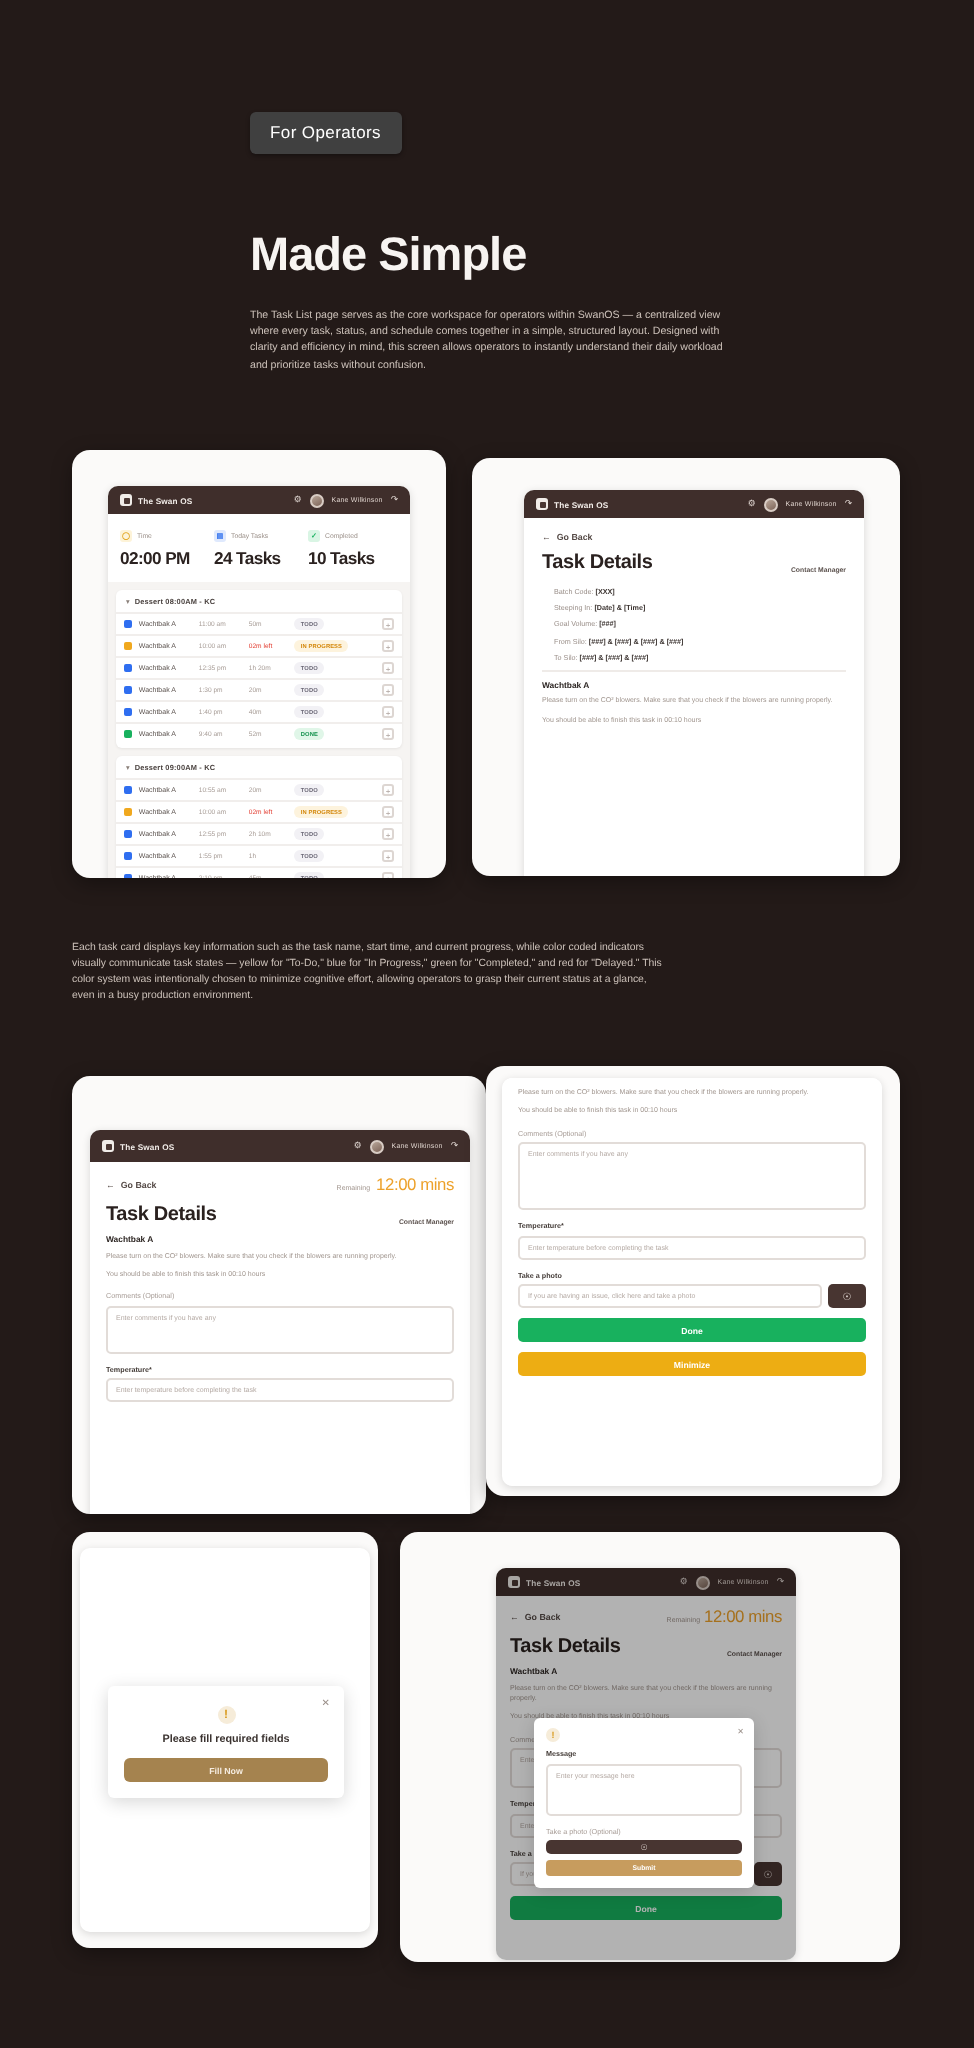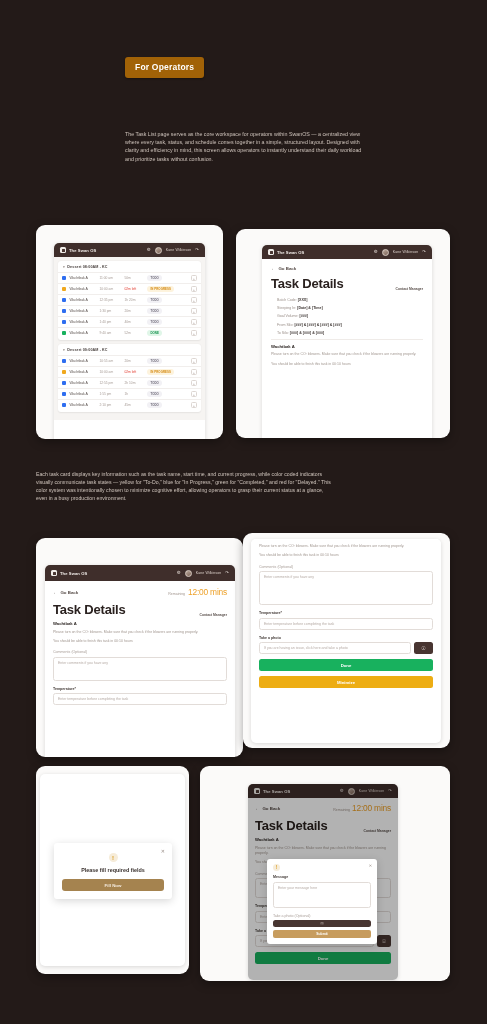--- a/index.html
+++ b/index.html
@@ -9,24 +9,24 @@
     font-family:"Liberation Sans", sans-serif;
     color:#fff;
     overflow:hidden;
   }
   .page { position:relative; width:487px; height:1024px; }
 
   
   .hero { padding:56px 0 0 125px; }
   .badge {
     display:inline-block;
-    background:#a16207;
+    background:#404040;
     color:#fff;
     font-size:8.5px;
-    font-weight:bold;
+    font-weight:normal;
     letter-spacing:.2px;
     padding:5px 10px 6px;
     border-radius:3px;
     box-shadow:0 1px 2px rgba(0,0,0,.35);
   }
   .hero h1 {
     margin-top:13px;
     font-size:23.5px;
     line-height:25px;
     font-weight:bold;
@@ -123,21 +123,21 @@
     margin-left:auto; width:6px;height:6px;
     border:.5px solid #ddd6d2; border-radius:1.5px;
     color:#b0a5a0; font-size:4px;
     display:flex;align-items:center;justify-content:center;
   }
 
   
   .pad { padding:7px 9px; background:#fff; }
   .goback { display:flex; align-items:center; gap:3px; font-size:4.4px; color:#544945; font-weight:bold; }
   .td-head { display:flex; align-items:flex-end; justify-content:space-between; margin-top:5px; }
-  .td-title { font-size:13px; font-weight:bold; color:#2a211f; letter-spacing:-.2px; }
+  .td-title { font-size:10px; font-weight:bold; color:#2a211f; letter-spacing:-.2px; }
   .contact { font-size:3.4px; font-weight:bold; color:#5b514d; }
   .remain-lb { font-size:3.5px; color:#a2968f; }
   .remain-v { font-size:8.4px; font-weight:normal; color:#eda12a; letter-spacing:-.2px; }
 
   .kv { margin-top:7px; padding-left:6px; }
   .kv div { font-size:3.6px; color:#9a8f89; margin-bottom:4.2px; }
   .kv b { color:#3b3330; }
 
   .sec-t { font-size:4.2px; font-weight:bold; color:#2e2724; margin-top:4px; }
   .para { font-size:3.5px; line-height:5.6px; color:#a1968f; margin-top:3.5px; }
@@ -192,20 +192,21 @@
 </style>
 </head>
 <body>
 
 <div class="page">
 
   <div class="hero">
     <div class="badge">For Operators</div>
     <h1>
       <br>
+      <span>Made Simple</span>
     </h1>
     <p>The Task List page serves as the core workspace for operators within SwanOS — a centralized view where every task, status, and schedule comes together in a simple, structured layout. Designed with clarity and efficiency in mind, this screen allows operators to instantly understand their daily workload and prioritize tasks without confusion.</p>
   </div>
 
   <div class="frame" style="left:36px;top:225px;width:187px;height:214px;">
     <div class="inner-shell" style="left:18px;top:18px;width:151px;height:210px;">
 
       <div class="appbar">
         <div class="appbar-left">
           <div class="logo-sq">
@@ -214,20 +215,43 @@
           <div class="app-title">The Swan OS</div>
         </div>
         <div class="appbar-right">
           <div class="ic">⚙</div>
           <div class="avatar"></div>
           <div class="user-name">Kane Wilkinson</div>
           <div class="ic">↷</div>
         </div>
       </div>
 
+      <div class="stats">
+        <div class="stat">
+          <div class="stat-top">
+            <div class="stat-ic" style="background:#fdf3d8;color:#e0a41d;">◯</div>
+            <div class="stat-lb">Time</div>
+          </div>
+          <div class="stat-v">02:00 PM</div>
+        </div>
+        <div class="stat">
+          <div class="stat-top">
+            <div class="stat-ic" style="background:#dfe9fd;color:#3a78ef;">▤</div>
+            <div class="stat-lb">Today Tasks</div>
+          </div>
+          <div class="stat-v">24 Tasks</div>
+        </div>
+        <div class="stat">
+          <div class="stat-top">
+            <div class="stat-ic" style="background:#d9f5e4;color:#18b15e;">✓</div>
+            <div class="stat-lb">Completed</div>
+          </div>
+          <div class="stat-v">10 Tasks</div>
+        </div>
+      </div>
 
       <div class="list-wrap">
 
         <div class="group">
           <div class="group-hd">
             <span class="chev">▾</span>
             <span class="group-tt">Dessert 08:00AM - KC</span>
           </div>
           <div class="row">
             <span class="sw" style="background:#2f6ef0"></span>

